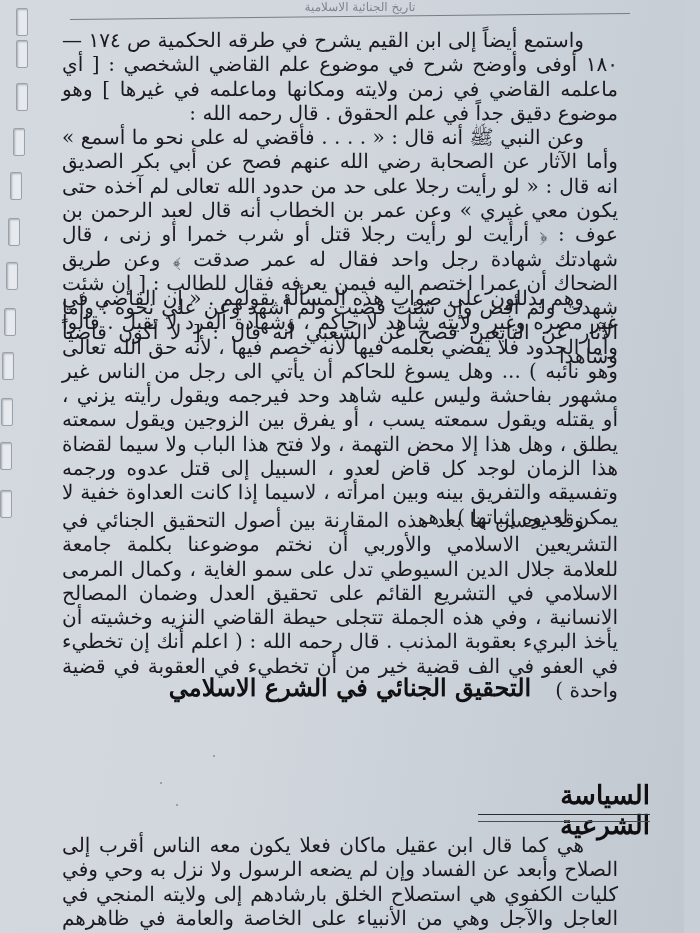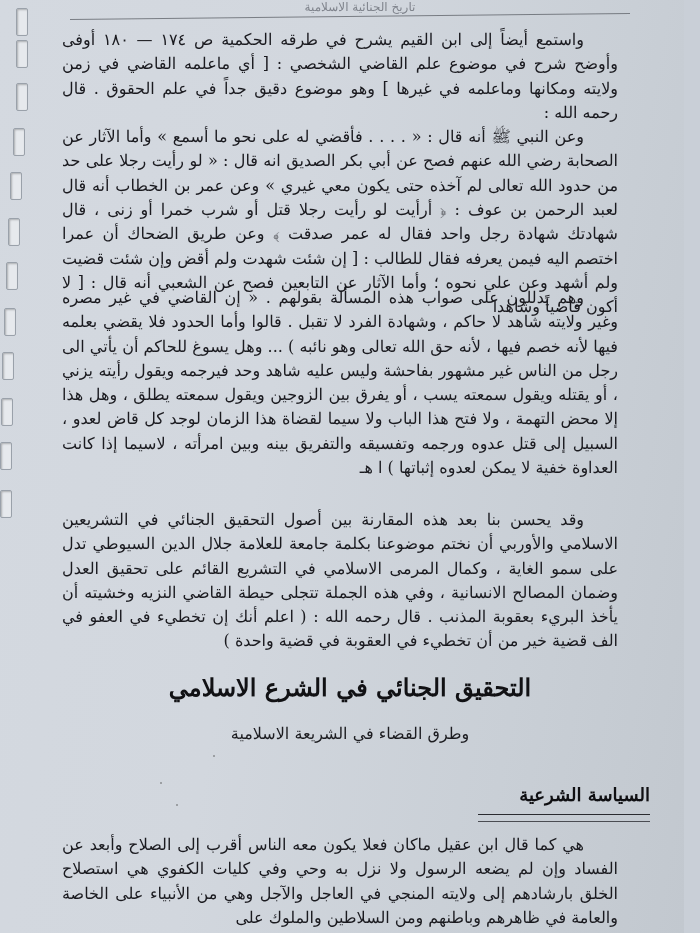--- a/index.html
+++ b/index.html
@@ -60,21 +60,21 @@
     transform: rotate(-0.6deg);
     opacity: 0.75;
   }
   .text-block {
     position: absolute;
     left: 62px;
     width: 556px;
     direction: rtl;
     text-align: justify;
     text-align-last: right;
-    font-size: 16px;
+    font-size: 20px;
     line-height: 24.3px;
     color: #1a1a1f;
   }
   .text-block p {
     margin: 0;
   }
   .indent {
     text-indent: 34px;
   }
   #block1 { top: 28px; }
@@ -106,21 +106,21 @@
     line-height: 24px;
     color: #1c1c20;
   }
   .section-heading {
     position: absolute;
     top: 780px;
     left: 480px;
     width: 170px;
     text-align: right;
     direction: rtl;
-    font-size: 18px;
+    font-size: 26px;
     font-weight: bold;
     line-height: 30px;
     color: #0f0f12;
   }
   .section-underline {
     position: absolute;
     top: 814px;
     left: 478px;
     width: 172px;
     height: 6px;
@@ -166,21 +166,20 @@
 
   <div class="text-block" id="block2">
     <p class="indent">وهم يدللون على صواب هذه المسألة بقولهم . « إن القاضي في غير مصره وغير ولايته شاهد لا حاكم ، وشهادة الفرد لا تقبل . قالوا وأما الحدود فلا يقضي بعلمه فيها لأنه خصم فيها ، لأنه حق الله تعالى وهو نائبه ) ... وهل يسوغ للحاكم أن يأتي الى رجل من الناس غير مشهور بفاحشة وليس عليه شاهد وحد فيرجمه ويقول رأيته يزني ، أو يقتله ويقول سمعته يسب ، أو يفرق بين الزوجين ويقول سمعته يطلق ، وهل هذا إلا محض التهمة ، ولا فتح هذا الباب ولا سيما لقضاة هذا الزمان لوجد كل قاض لعدو ، السبيل إلى قتل عدوه ورجمه وتفسيقه والتفريق بينه وبين امرأته ، لاسيما إذا كانت العداوة خفية لا يمكن لعدوه إثباتها ) ا هـ</p>
   </div>
 
   <div class="text-block" id="block3">
     <p class="indent">وقد يحسن بنا بعد هذه المقارنة بين أصول التحقيق الجنائي في التشريعين الاسلامي والأوربي أن نختم موضوعنا بكلمة جامعة للعلامة جلال الدين السيوطي تدل على سمو الغاية ، وكمال المرمى الاسلامي في التشريع القائم على تحقيق العدل وضمان المصالح الانسانية ، وفي هذه الجملة تتجلى حيطة القاضي النزيه وخشيته أن يأخذ البريء بعقوبة المذنب . قال رحمه الله : ( اعلم أنك إن تخطيء في العفو في الف قضية خير من أن تخطيء في العقوبة في قضية واحدة )</p>
   </div>
 
   <div class="main-title">التحقيق الجنائي في الشرع الاسلامي</div>
-  <div class="subtitle">وطرق القضاء في الشريعة الاسلامية</div>
 
   <div class="section-heading">السياسة الشرعية</div>
   <div class="section-underline"></div>
 
   <div class="text-block" id="block4">
     <p class="indent">هي كما قال ابن عقيل ماكان فعلا يكون معه الناس أقرب إلى الصلاح وأبعد عن الفساد وإن لم يضعه الرسول ولا نزل به وحي وفي كليات الكفوي هي استصلاح الخلق بارشادهم إلى ولايته المنجي في العاجل والآجل وهي من الأنبياء على الخاصة والعامة في ظاهرهم وباطنهم ومن السلاطين والملوك على</p>
   </div>
 
   <div class="speck" style="left:160px; top:782px;"></div>
   <div class="speck" style="left:213px; top:755px;"></div>

